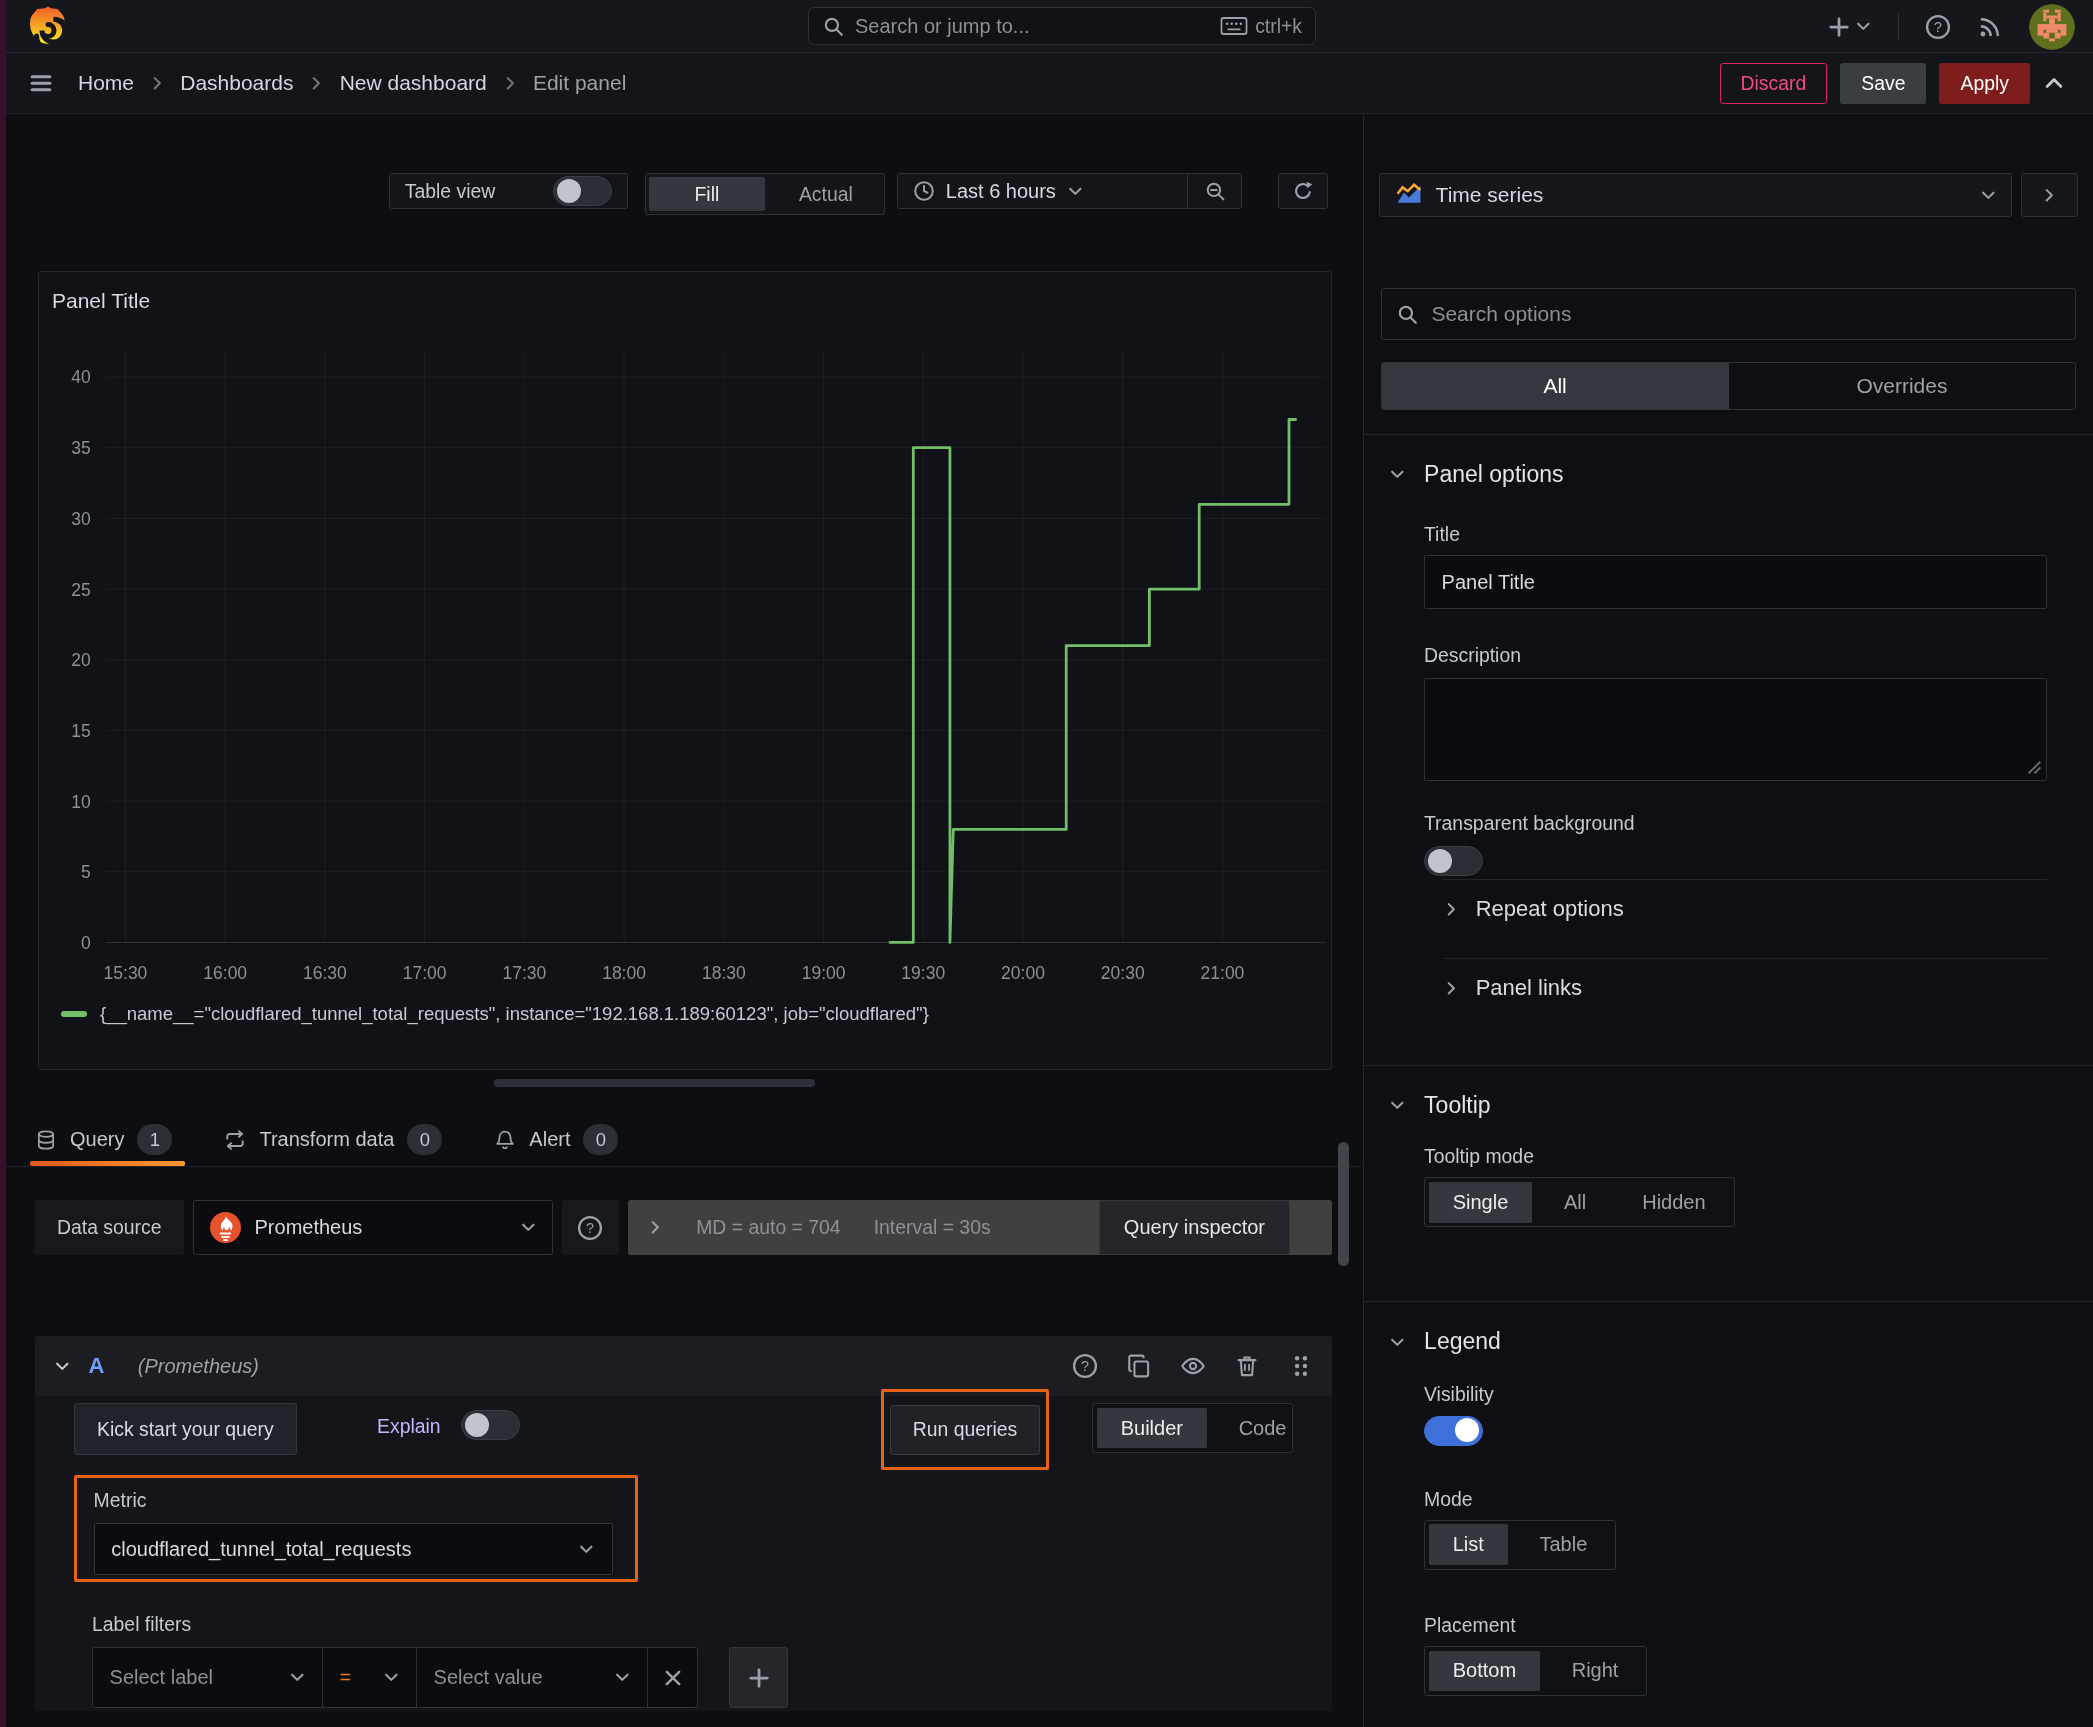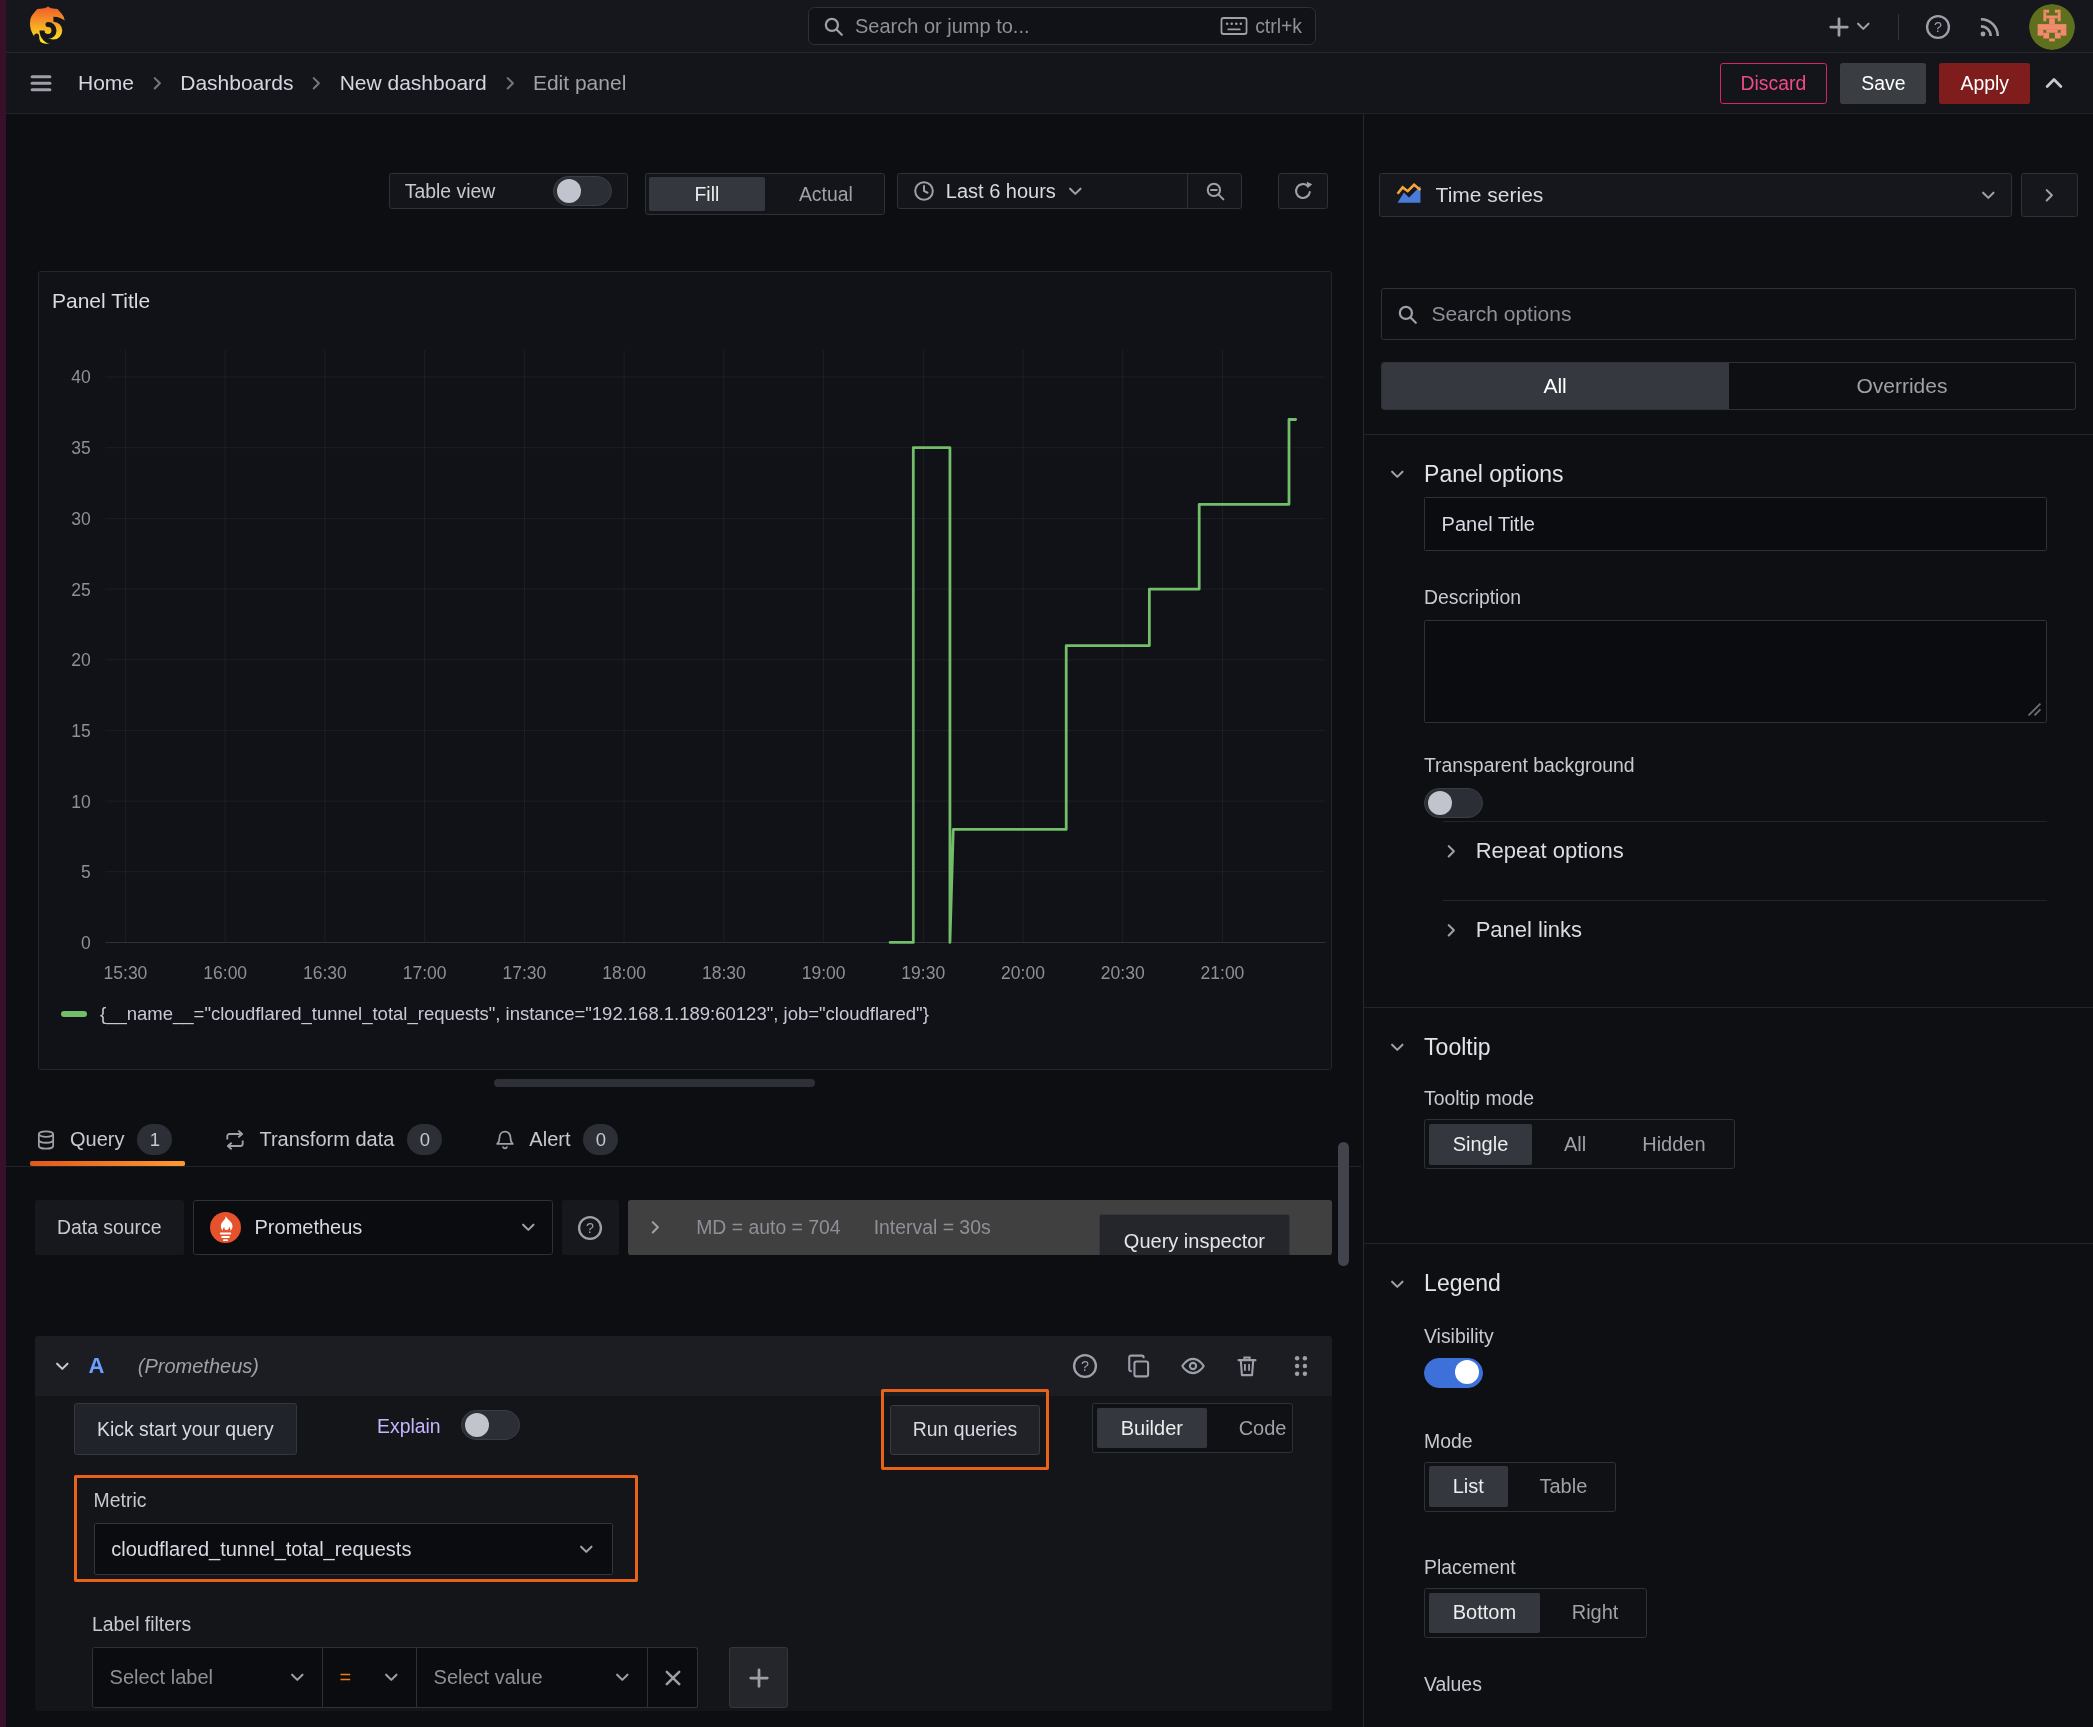--- a/index.html
+++ b/index.html
@@ -73,21 +73,21 @@
   .qtab.active::after { content:""; position:absolute; left:-5.5px; right:-13px; bottom:0; height:4.6px; border-radius:1.8px; background:linear-gradient(90deg,#e1581c,#ff9830); }
 
   
   .dsrow { position:absolute; left:35px; top:1086px; height:55px; display:flex; align-items:stretch; gap:9.2px; width:1297px; }
   .ds-label { background:#17181d; border-radius:2.8px; display:flex; align-items:center; padding:0 22px; font-size:19.4px; color:#c7c9d1; }
   .ds-select { width:360px; background:#0b0c0f; border:0.9px solid #2e3136; border-radius:2.8px; display:flex; align-items:center; gap:13px; padding:0 14.8px; cursor:pointer; }
   .ds-select .name { font-size:20px; color:#d8d9e3; flex:1; }
   .ds-help { width:57px; background:#17181d; border-radius:2.8px; display:flex; align-items:center; justify-content:center; cursor:pointer; }
   .ds-stats { flex:1; background:#404040; border-radius:2.8px; display:flex; align-items:center; gap:33px; padding:0 18.5px; position:relative; overflow:hidden; }
   .ds-stats .stat { color:#8e9097; font-size:19.4px; white-space:nowrap; }
-  .qi-btn { position:absolute; right:42px; top:14px; height:100%; background:#24262c; border:0.9px solid #34363c; border-radius:2.8px; display:flex; align-items:center; padding:0 24px; font-size:20px; color:#e4e5ec; cursor:pointer; }
+  .qi-btn { position:absolute; right:42px; top:0; height:100%; background:#24262c; border:0.9px solid #34363c; border-radius:2.8px; display:flex; align-items:center; padding:0 24px; font-size:20px; color:#e4e5ec; cursor:pointer; }
 
   
   .qbox { position:absolute; left:35px; top:1222px; width:1297px; height:375px; background:#141519; border-radius:2.8px; }
   .qhead { position:absolute; left:0; top:0; width:100%; height:60px; background:#1b1d23; border-radius:2.8px 2.8px 0 0; display:flex; align-items:center; padding:0 18.5px; gap:18.5px; }
   .refid { color:#6e9fff; font-size:22px; font-weight:bold; }
   .dshint { color:#9fa1a8; font-size:20px; font-style:italic; margin-left:14.8px; }
   .qhead-icons { margin-left:auto; display:flex; align-items:center; gap:28px; }
   .kick { position:absolute; left:39px; top:67px; height:52px; background:#202329; border:0.9px solid #34373d; border-radius:2.8px; display:flex; align-items:center; padding:0 22px; font-size:19.4px; color:#d8d9e3; cursor:pointer; }
   .explain { position:absolute; left:342px; top:79px; font-size:19.4px; color:#c4b5fd; }
   .toggle { width:59px; height:30px; border-radius:15.7px; background:#2b2e35; border:0.9px solid #3a3d45; position:relative; cursor:pointer; }
@@ -620,20 +620,21 @@
     <span class="opt-tab">Overrides</span>
   </div>
 
   <section class="osec first">
     <div class="sec-head">
       <svg class="ic sm" viewBox="0 0 18 18" width="16.6" height="16.6">
           <use href="#chev-down"></use>
         </svg>
       <span class="t">Panel options</span>
     </div>
+    <div class="lbl" style="margin-top:35px">Title</div>
     <input class="inp" style="margin-top: 9.2px;" value="Panel Title">
     <div class="lbl" style="margin-top:35px">Description</div>
     <div class="ta-wrap" style="margin-top:11px">
       <textarea class="ta" style=""></textarea>
       <svg class="ic sm corner" style="color:#6d7077" viewBox="0 0 18 18" width="16.6" height="16.6">
           <use href="#corner"></use>
         </svg>
     </div>
     <div class="lbl" style="margin-top:28px">Transparent background</div>
     <span class="toggle" style="display:inline-block;margin-top:11px"><span class="knob"></span></span>

